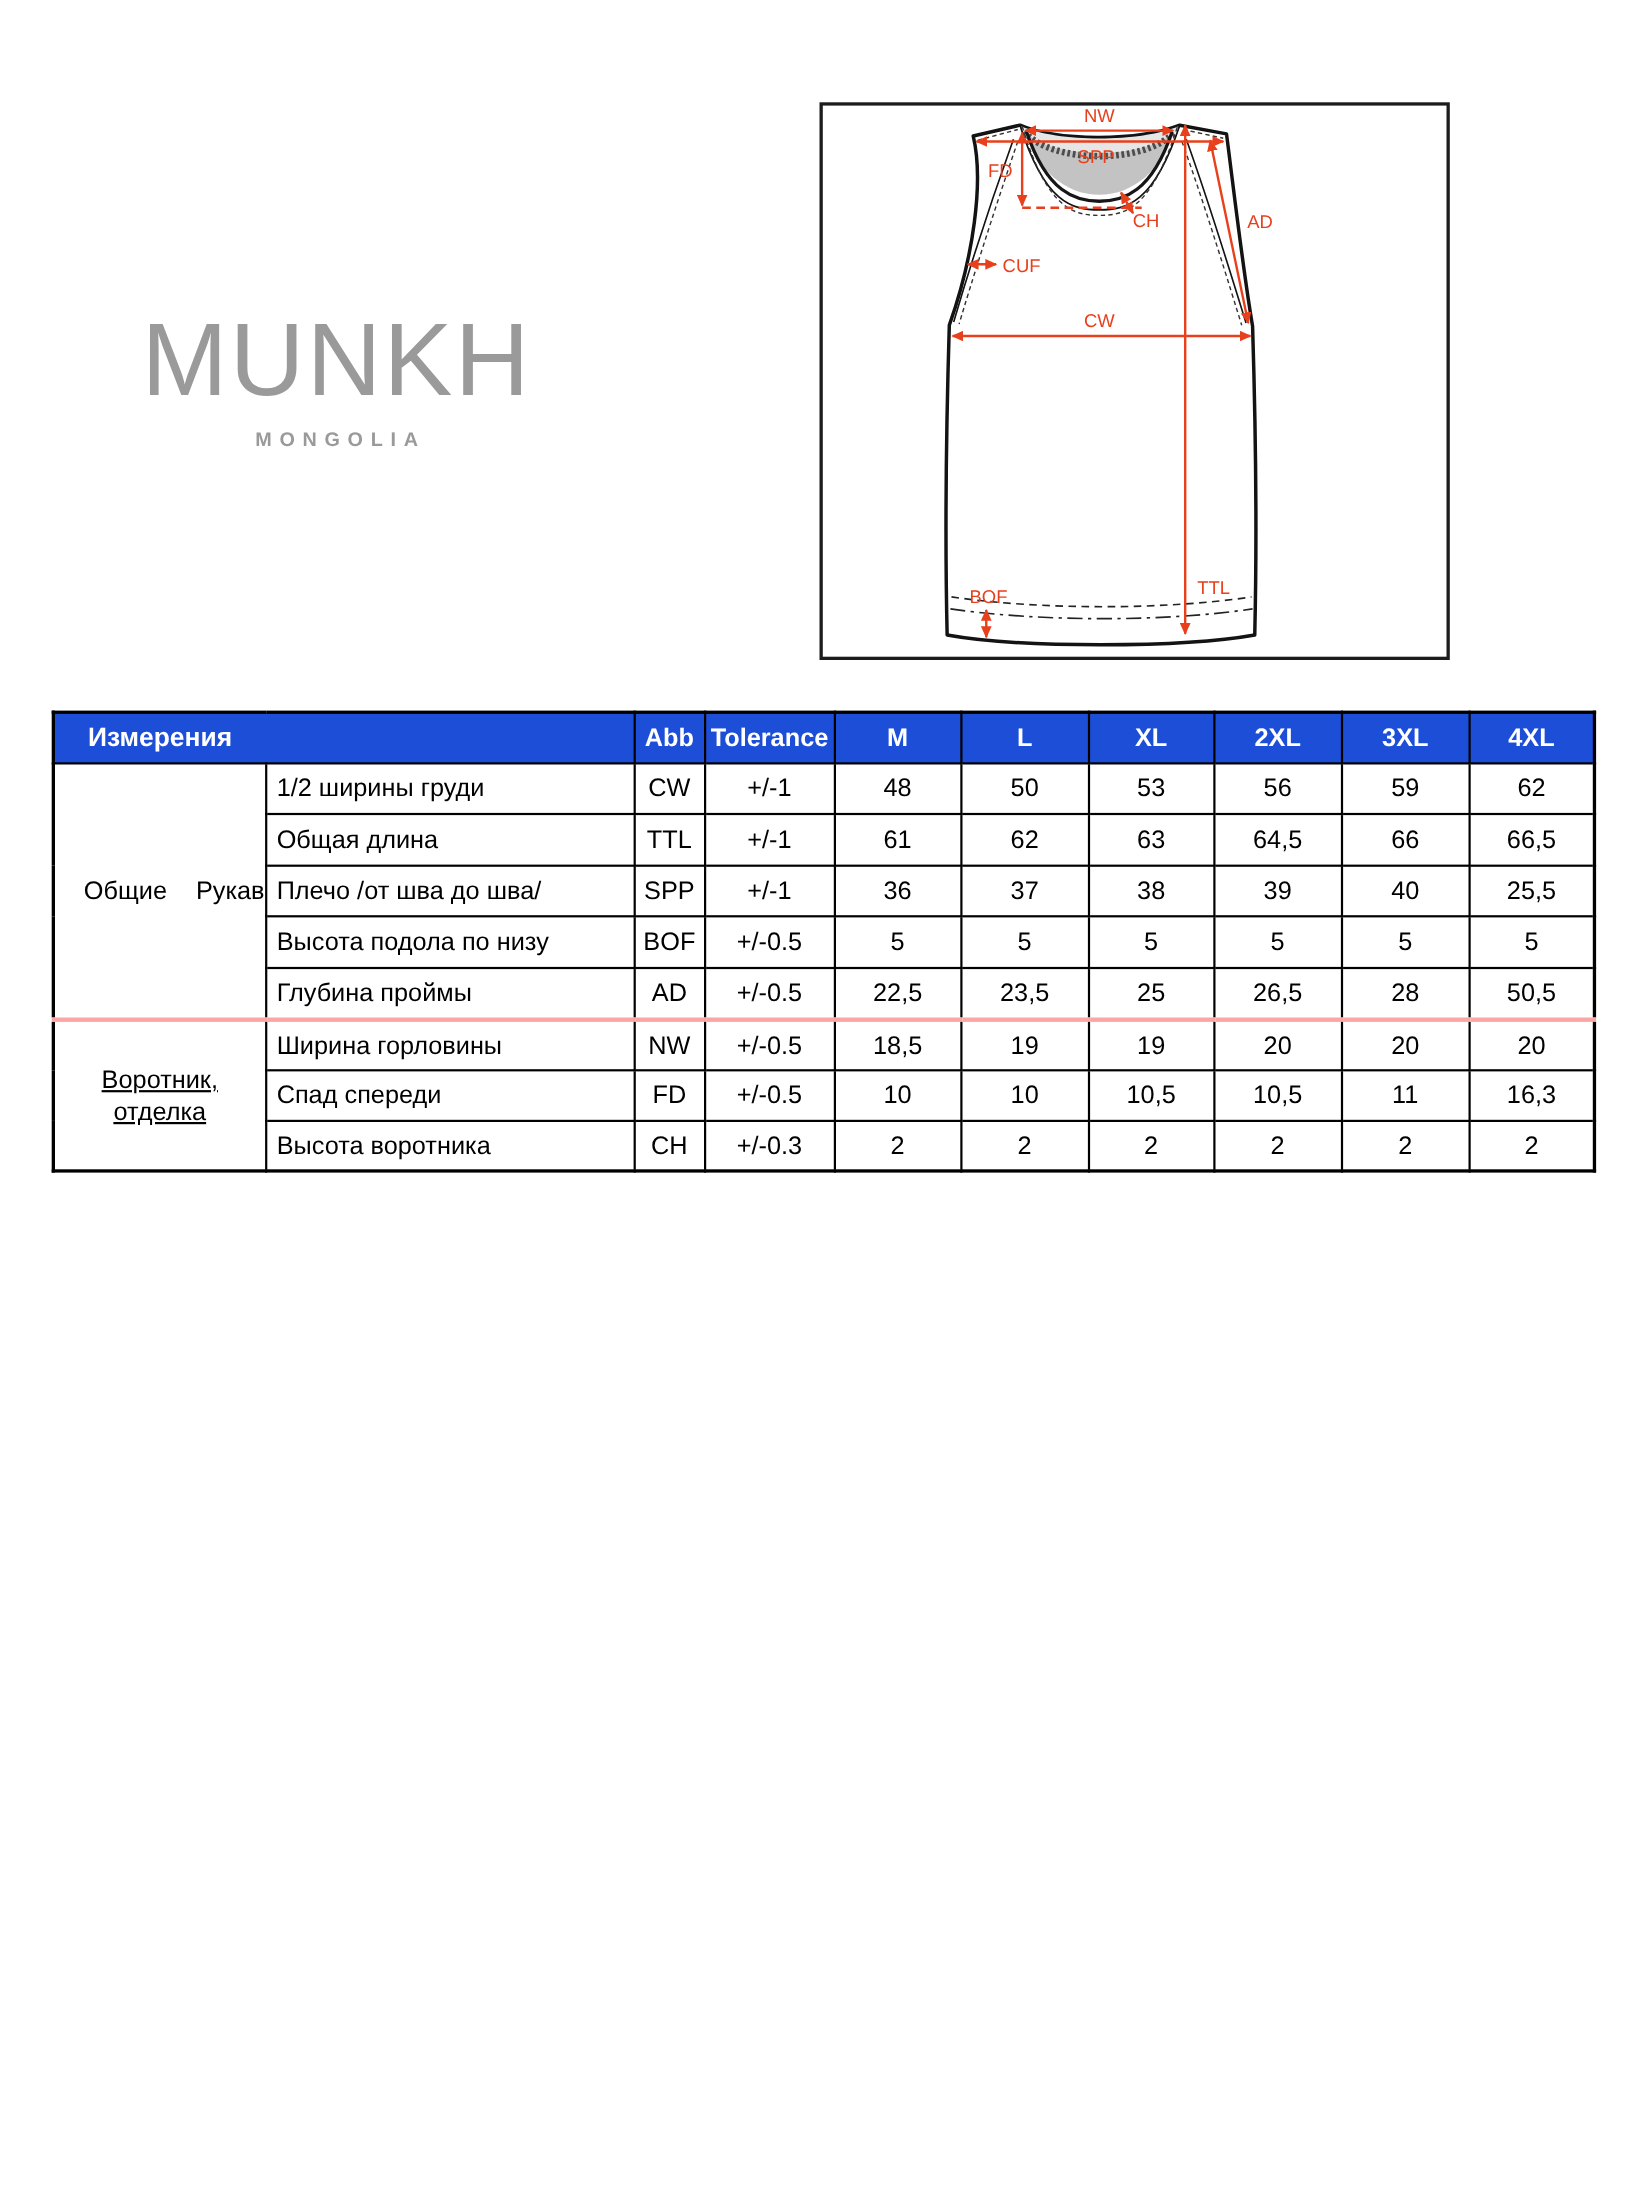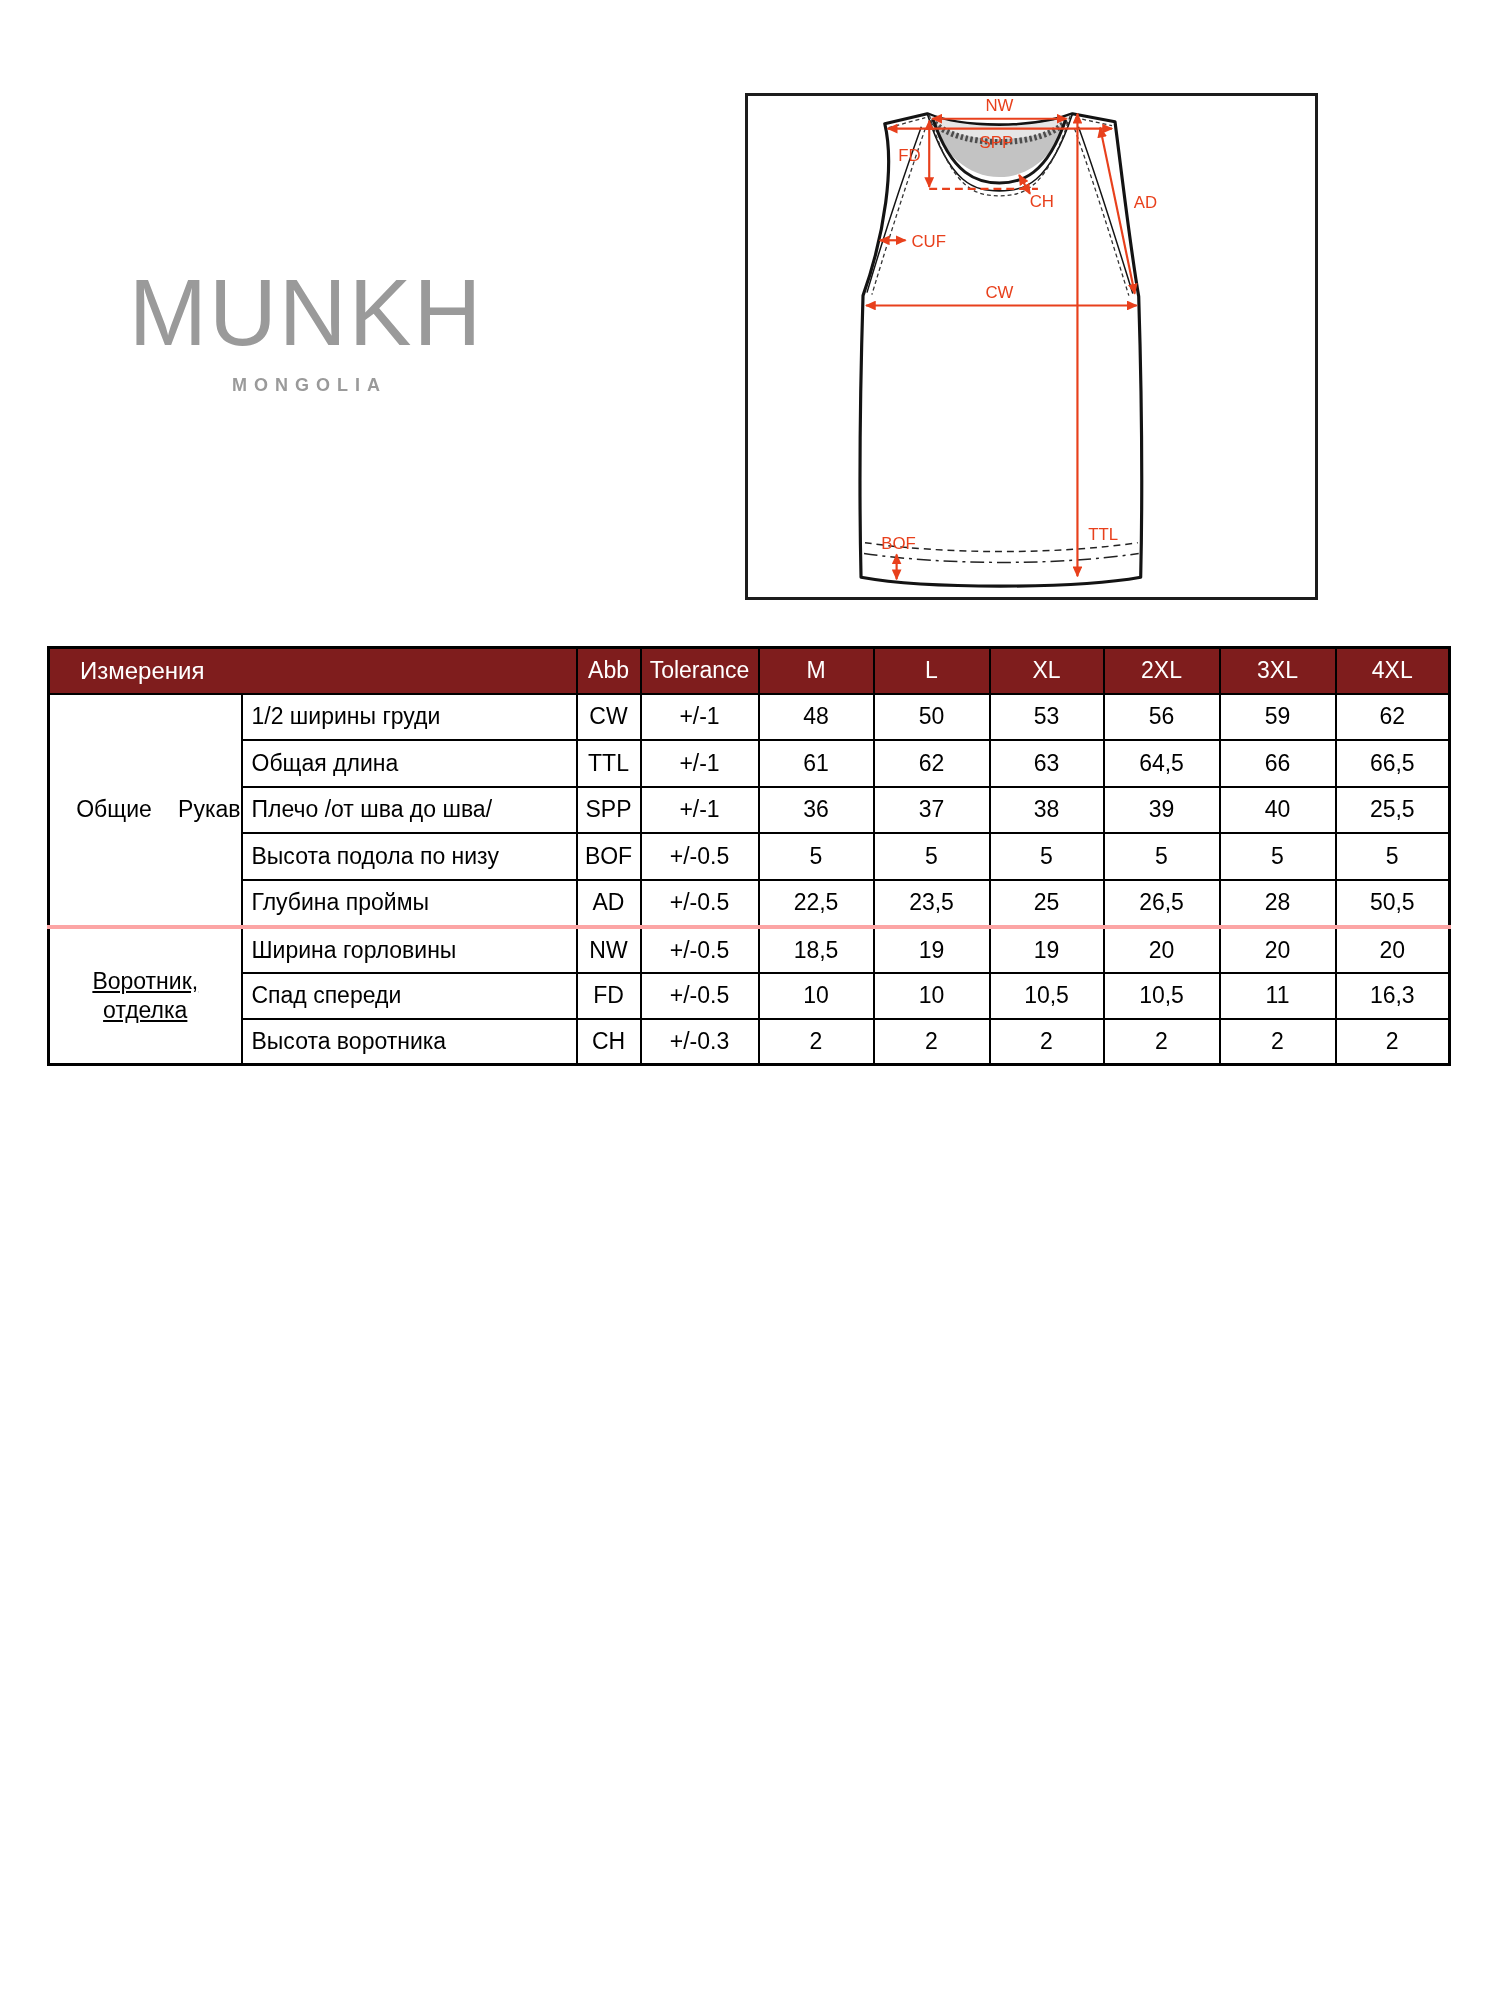--- a/index.html
+++ b/index.html
@@ -2,41 +2,41 @@
 <html><head>
 <meta charset="utf-8">
 <style>
   html,body { margin:0; padding:0; }
   body {
     width:1500px; height:2000px; position:relative; background:#ffffff;
     font-family:"Liberation Sans", sans-serif; color:#000;
   }
 
   
-  .logo { position:absolute; left:118px; top:266px; width:376px; text-align:center; color:#9a9a9a; }
+  .logo { position:absolute; left:118px; top:280px; width:376px; text-align:center; color:#9a9a9a; }
   .logo-name { font-size:94px; line-height:1; letter-spacing:2px; font-weight:400; }
   .logo-sub  { font-size:18px; letter-spacing:7px; text-indent:7px; margin-top:15px; font-weight:700; }
 
   
   .diagram-box {
     position:absolute; left:745px; top:93px; width:573px; height:507px;
     border:3px solid #1c1c1c; box-sizing:border-box; background:#fff;
   }
   .diagram-box svg { width:100%; height:100%; display:block; }
   .ann-label { font-size:17px; font-family:"Liberation Sans", sans-serif; }
 
   
   table.size-table {
     position:absolute; left:47px; top:646px; width:1401px;
     border-collapse:collapse; table-layout:fixed;
     border:3px solid #000;
   }
   .size-table th, .size-table td { border:2px solid #000; box-sizing:border-box; }
   .size-table thead th {
-    background:#7f1d1d; color:#fff; font-weight:400; font-size:23px;
+    background:#1d4ed8; color:#fff; font-weight:700; font-size:23px;
     height:46px; text-align:center; padding:0;
   }
   .size-table thead th.h-meas { text-align:left; padding-left:30px; font-size:24px; }
   .size-table td {
     height:46px; font-size:23px; text-align:center; padding:0; vertical-align:middle;
     background:#fff;
   }
   .size-table td.label { text-align:left; padding-left:9px; }
   .size-table td.group { padding:0; font-size:23px; }
   .group-stack { display:flex; flex-direction:row; height:230px; }

